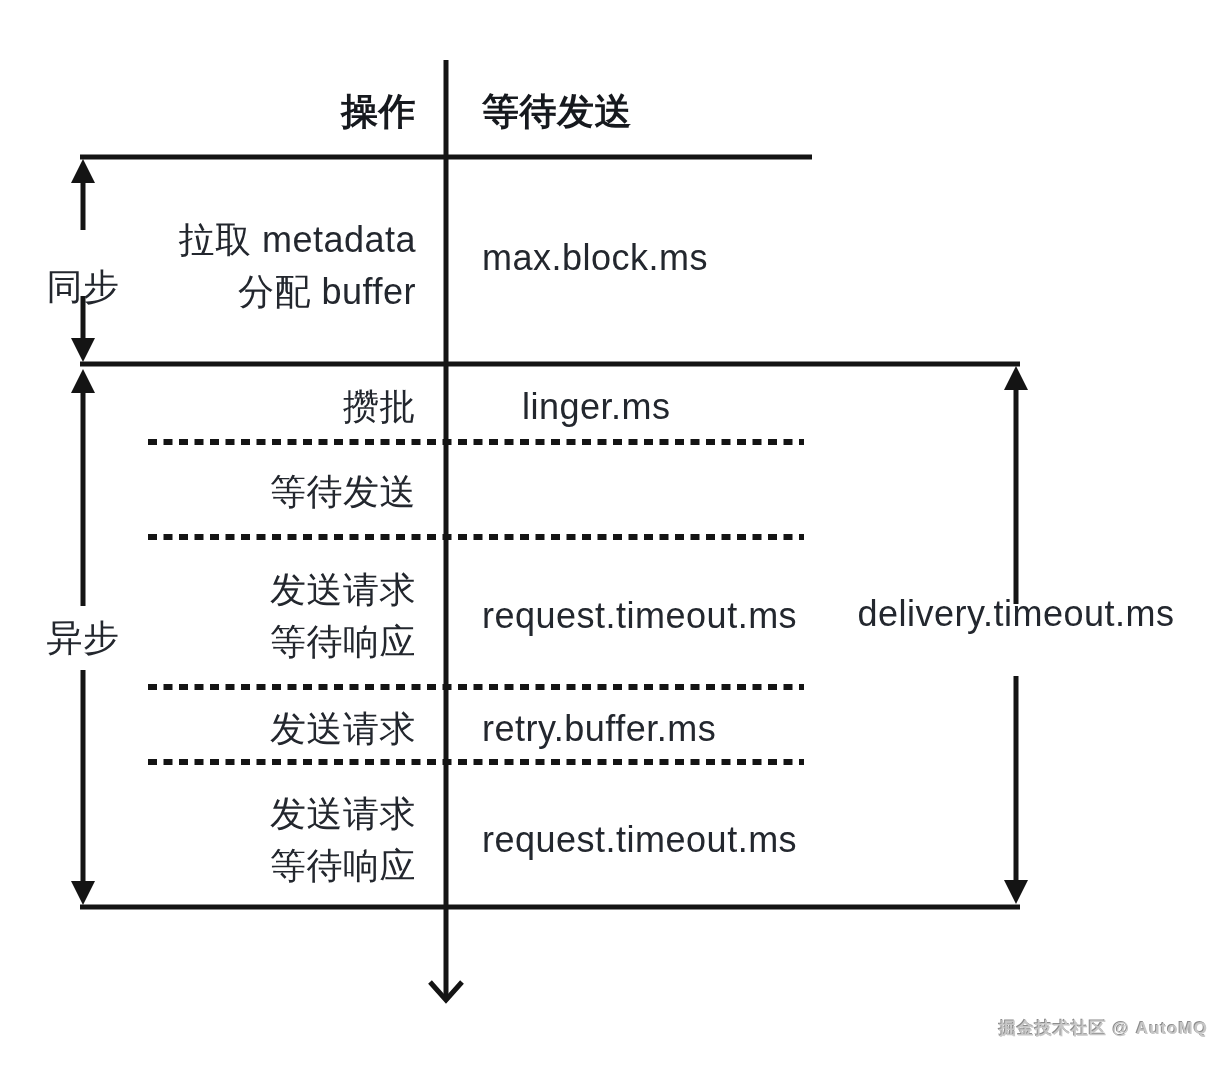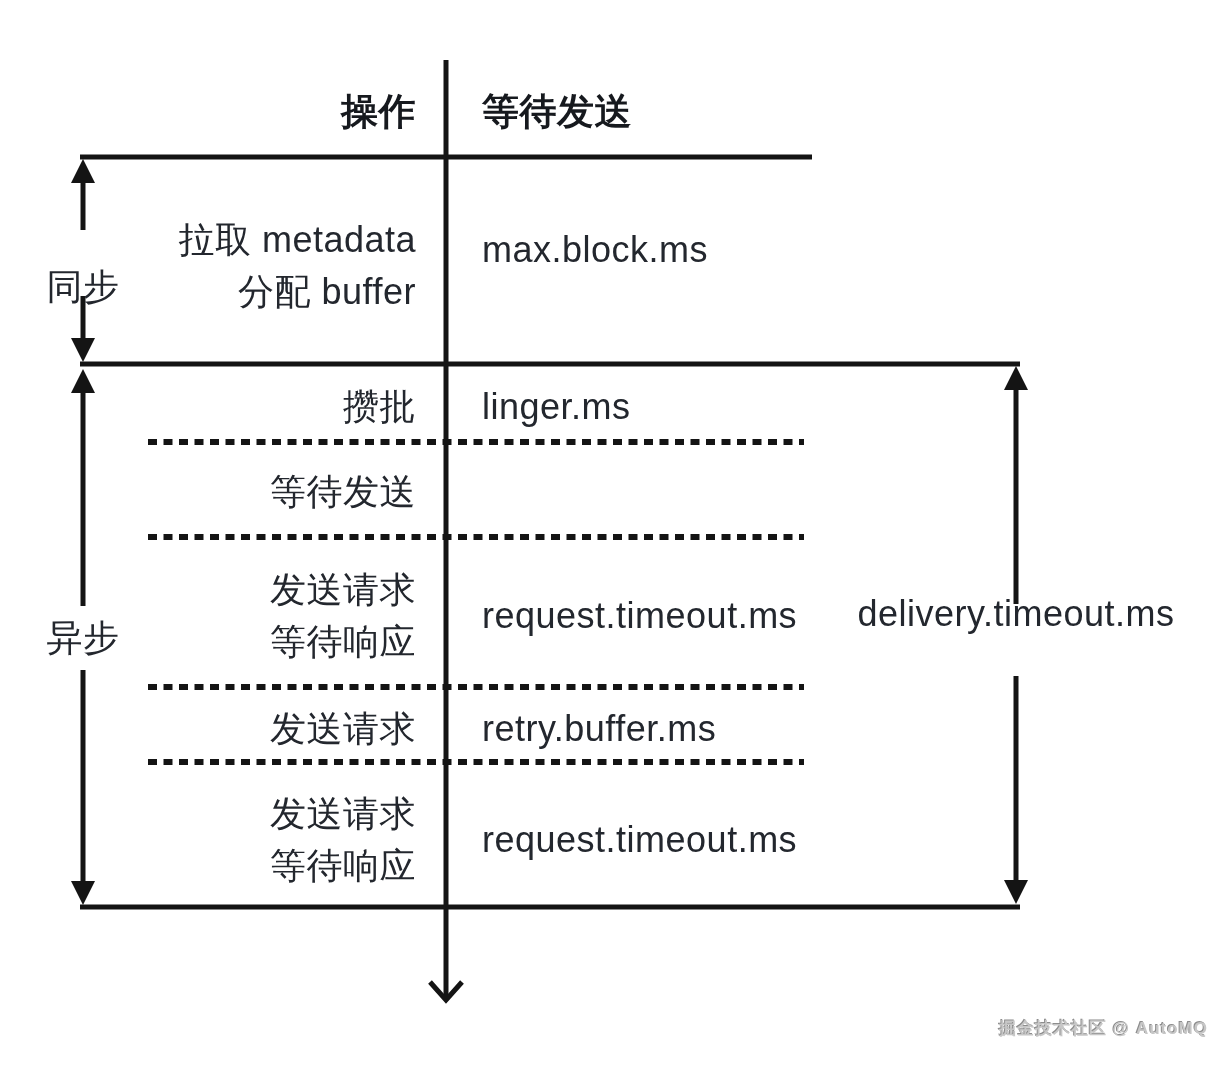--- a/index.html
+++ b/index.html
@@ -68,24 +68,24 @@
     </g>
   </svg>
 
   <div class="txt hdr op" style="top:86px;">操作</div>
   <div class="txt hdr cfg" style="top:86px;">等待发送</div>
 
   <div class="txt phase" style="top:236px;margin-top:25px;">同步</div>
   <div class="txt phase" style="top:612px;">异步</div>
 
   <div class="txt op" style="top:214px;"><span>拉取 metadata</span><br><span>分配 buffer</span></div>
-  <div class="txt cfg" style="top:224px;">max.block.ms</div>
+  <div class="txt cfg" style="top:232px;">max.block.ms</div>
 
   <div class="txt op" style="top:381px;">攒批</div>
-  <div class="txt cfg" style="top:381px;">linger.ms</div>
+  <div class="txt cfg" style="top:381px;margin-left:40px;">linger.ms</div>
 
   <div class="txt op" style="top:466px;">等待发送</div>
 
   <div class="txt op" style="top:564px;"><span>发送请求</span><br><span>等待响应</span></div>
   <div class="txt cfg" style="top:590px;">request.timeout.ms</div>
 
   <div class="txt op" style="top:703px;">发送请求</div>
   <div class="txt cfg" style="top:703px;">retry.buffer.ms</div>
 
   <div class="txt op" style="top:788px;"><span>发送请求</span><br><span>等待响应</span></div>

